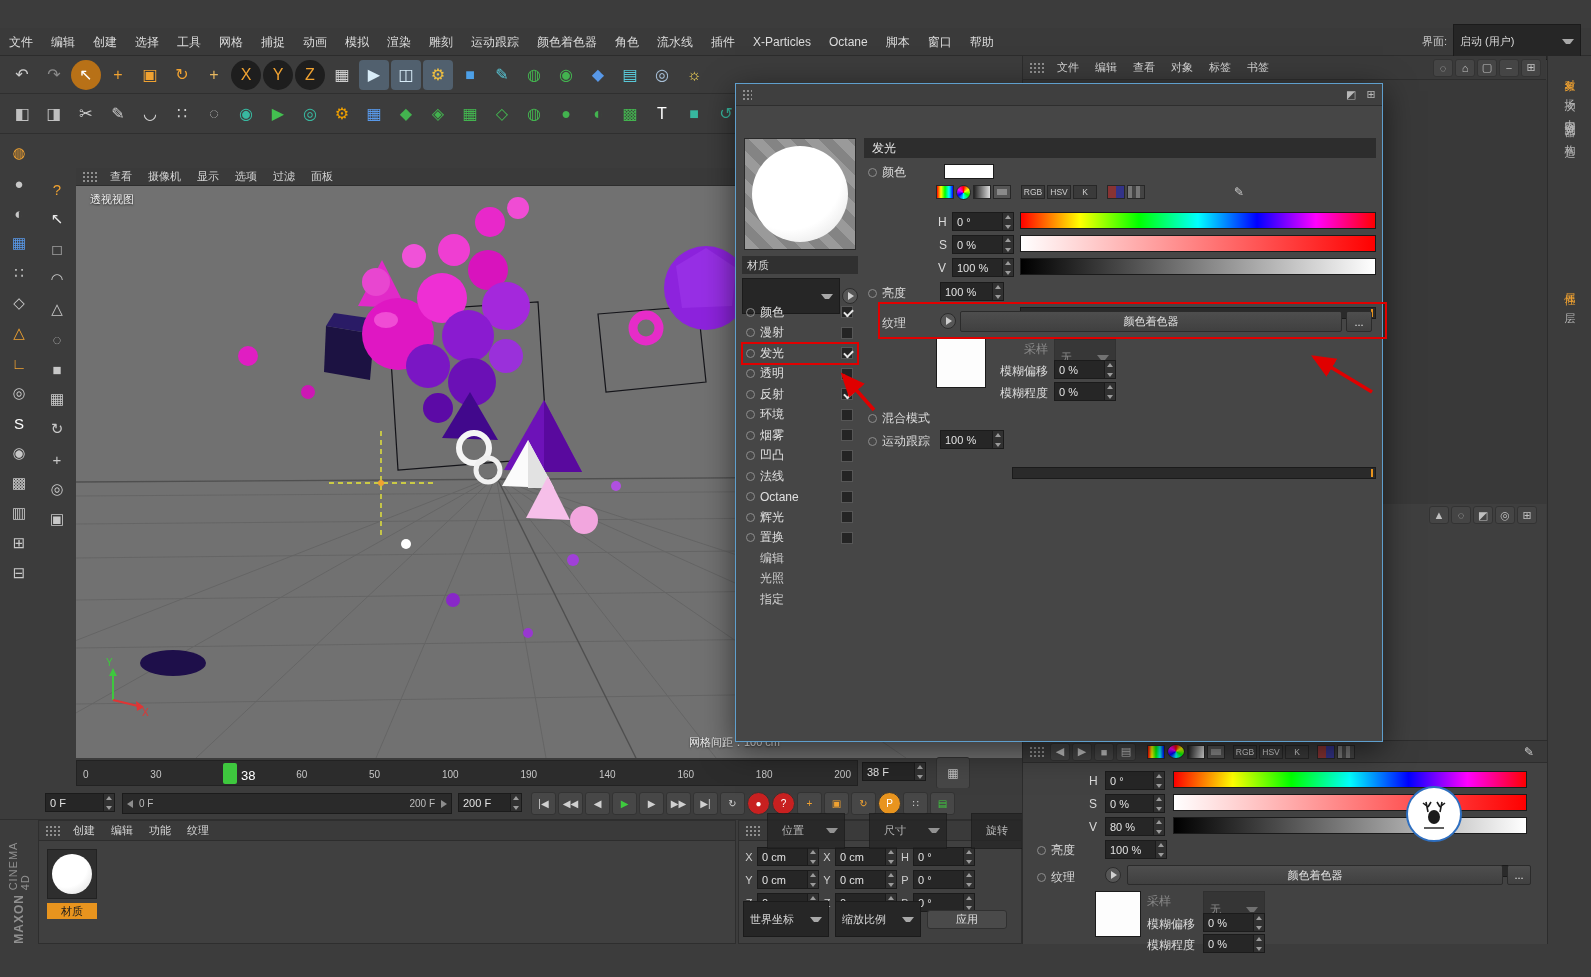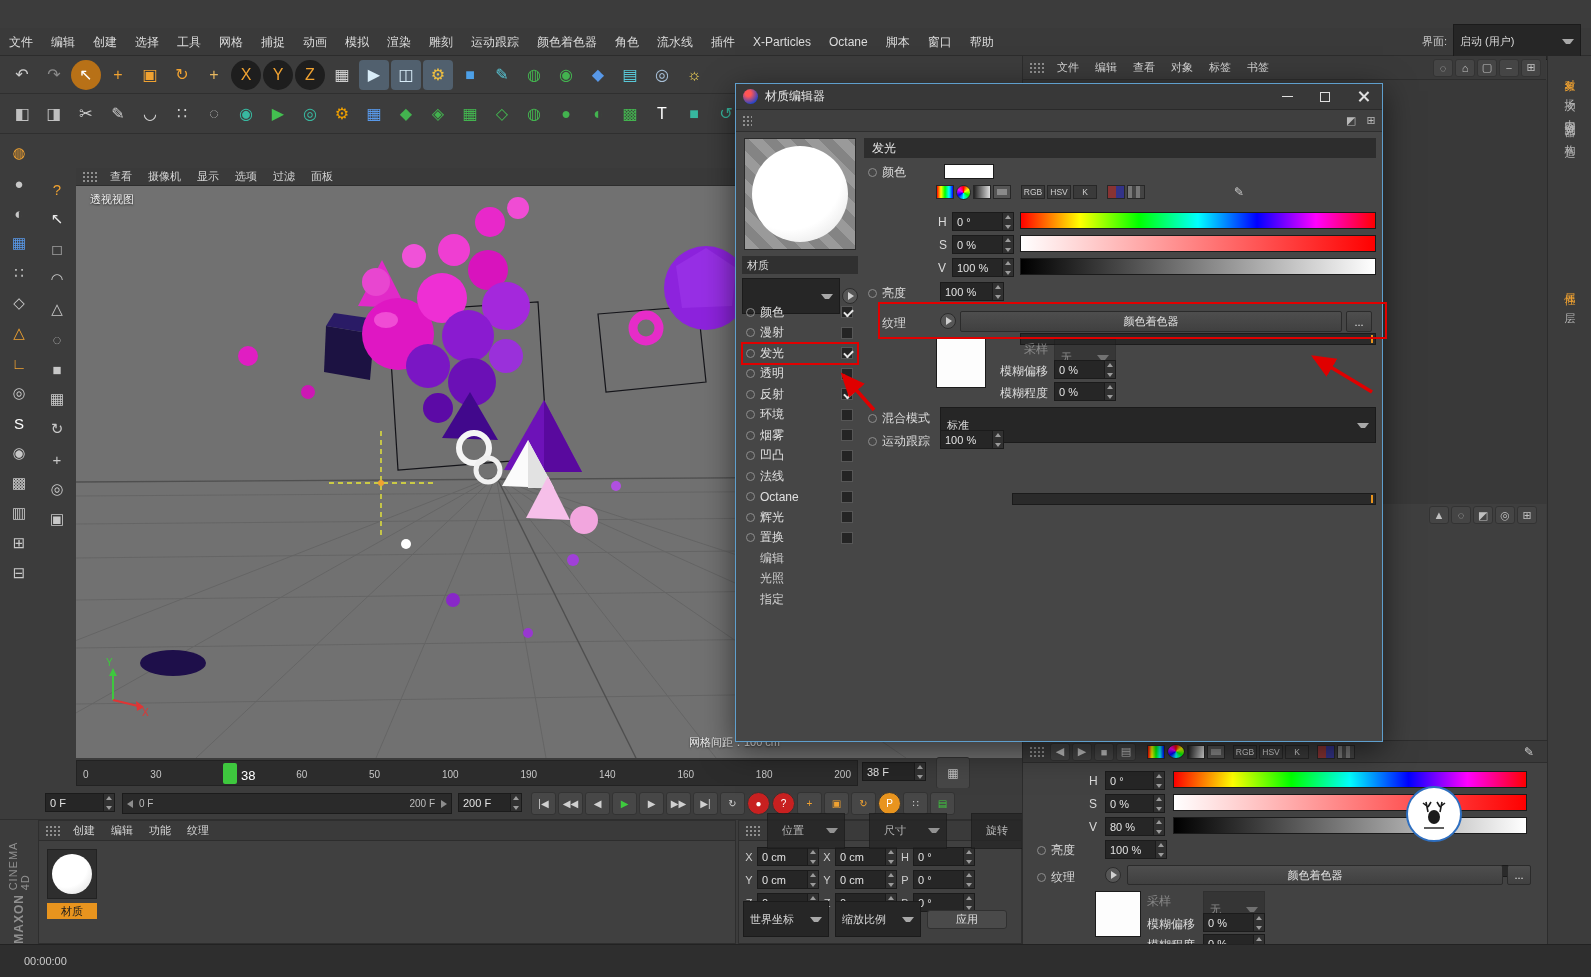--- a/index.html
+++ b/index.html
@@ -682,40 +682,22 @@
   <div class="abs vtabs">
 
   <span class="vtab active">对象</span>
       <span class="vtab">场次</span>
       <span class="vtab">内容浏览器</span>
       <span class="vtab">构造</span>
       <span class="vtab active mid">属性</span>
       <span class="vtab">层</span>
     </div>
 
-  <div class="abs statusbar">
-    <span style="padding-left:24px">00:00:00</span>
-  </div>
 
   <div class="abs dialog dlg">
-    <div class="dlg-title">
-      <span class="dlg-icon"></span>
-      <span style="font-size:12px;color:#e8e8e8">材质编辑器</span>
-      <div class="win-btns">
-        <span class="dlg-btn">
-            <i class="glyph-min"></i>
-          </span>
-        <span class="dlg-btn">
-            <i class="glyph-max"></i>
-          </span>
-        <span class="dlg-btn">
-            <i class="glyph-close"></i>
-          </span>
-      </div>
-    </div>
     <div class="dlg-strip">
       <span class="grip"></span>
       <span class="dstrip-ic" style="margin-left:auto">◩</span>
       <span class="dstrip-ic">⊞</span>
     </div>
 
     <div class="preview">
         <span class="ball"></span>
       </div>
     <div class="strip-label">
@@ -909,23 +891,20 @@
         <span class="v">0 %</span>
         <span class="ar">
           <i class="up"></i>
           <i class="dn"></i>
         </span>
       </div>
 
     <div class="abs f" style="left:132px;top:326px">
         <span class="kdot"></span>
         <span class="rowlab">混合模式</span>
-      </div>
-    <div class="abs dropdown" style="left:204px;top:323px;width:436px">
-        <span>标准</span>
       </div>
     <div class="abs f" style="left:132px;top:349px">
         <span class="kdot"></span>
         <span class="rowlab">运动跟踪</span>
       </div>
     <div class="abs spin" style="left:204px;top:346px;width:64px">
         <span class="v">100 %</span>
         <span class="ar">
           <i class="up"></i>
           <i class="dn"></i>

